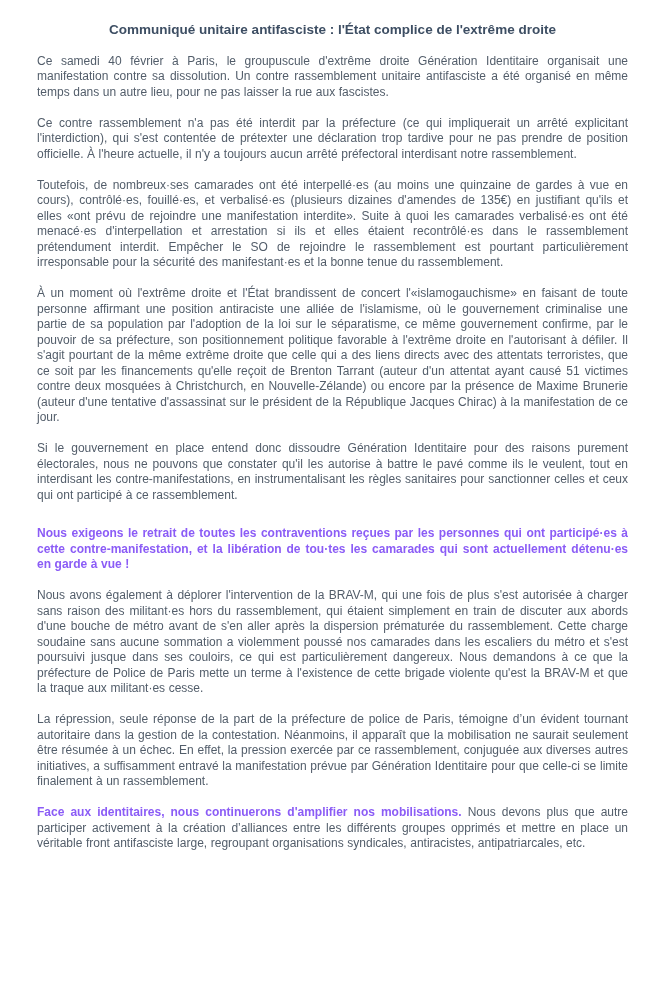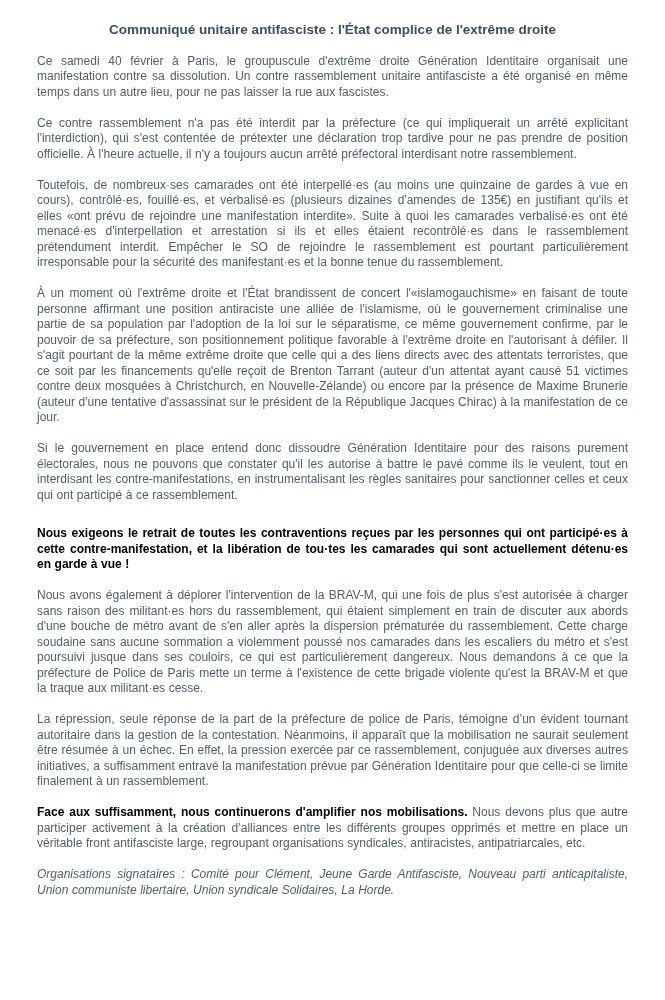--- a/index.html
+++ b/index.html
@@ -28,21 +28,21 @@
     margin: 0 0 0 0;
   }
   .para {
     margin: 15.5px 0 0 0;
     text-align: justify;
     hyphens: none;
     word-spacing: 0.02em;
   }
   .bold {
     font-weight: 700;
-    color: #000000;
+    color: #8b5cf6;
     margin-top: 23px;
   }
   .italic {
     font-style: italic;
   }
 </style>
 </head>
 <body>
 
 <div class="page">
@@ -58,17 +58,16 @@
   <p class="para">À un moment où l'extrême droite et l'État brandissent de concert l'«islamogauchisme» en faisant de toute personne affirmant une position antiraciste une alliée de l'islamisme, où le gouvernement criminalise une partie de sa population par l'adoption de la loi sur le séparatisme, ce même gouvernement confirme, par le pouvoir de sa préfecture, son positionnement politique favorable à l'extrême droite en l'autorisant à défiler. Il s'agit pourtant de la même extrême droite que celle qui a des liens directs avec des attentats terroristes, que ce soit par les financements qu'elle reçoit de Brenton Tarrant (auteur d'un attentat ayant causé 51 victimes contre deux mosquées à Christchurch, en Nouvelle-Zélande) ou encore par la présence de Maxime Brunerie (auteur d'une tentative d'assassinat sur le président de la République Jacques Chirac) à la manifestation de ce jour.</p>
 
   <p class="para">Si le gouvernement en place entend donc dissoudre Génération Identitaire pour des raisons purement électorales, nous ne pouvons que constater qu'il les autorise à battre le pavé comme ils le veulent, tout en interdisant les contre-manifestations, en instrumentalisant les règles sanitaires pour sanctionner celles et ceux qui ont participé à ce rassemblement.</p>
 
   <p class="para bold">Nous exigeons le retrait de toutes les contraventions reçues par les personnes qui ont participé·es à cette contre-manifestation, et la libération de tou·tes les camarades qui sont actuellement détenu·es en garde à vue !</p>
 
   <p class="para">Nous avons également à déplorer l'intervention de la BRAV-M, qui une fois de plus s'est autorisée à charger sans raison des militant·es hors du rassemblement, qui étaient simplement en train de discuter aux abords d'une bouche de métro avant de s'en aller après la dispersion prématurée du rassemblement. Cette charge soudaine sans aucune sommation a violemment poussé nos camarades dans les escaliers du métro et s'est poursuivi jusque dans ses couloirs, ce qui est particulièrement dangereux. Nous demandons à ce que la préfecture de Police de Paris mette un terme à l'existence de cette brigade violente qu'est la BRAV-M et que la traque aux militant·es cesse.</p>
 
   <p class="para">La répression, seule réponse de la part de la préfecture de police de Paris, témoigne d’un évident tournant autoritaire dans la gestion de la contestation. Néanmoins, il apparaît que la mobilisation ne saurait seulement être résumée à un échec. En effet, la pression exercée par ce rassemblement, conjuguée aux diverses autres initiatives, a suffisamment entravé la manifestation prévue par Génération Identitaire pour que celle-ci se limite finalement à un rassemblement.</p>
 
-  <p class="para"><span class="bold">Face aux suffisamment, nous continuerons d'amplifier nos mobilisations.</span><span> Nous devons plus que autre participer activement à la création d’alliances entre les différents groupes opprimés et mettre en place un véritable front antifasciste large, regroupant organisations syndicales, antiracistes, antipatriarcales, etc.</span></p>
+  <p class="para"><span class="bold">Face aux identitaires, nous continuerons d'amplifier nos mobilisations.</span><span> Nous devons plus que autre participer activement à la création d’alliances entre les différents groupes opprimés et mettre en place un véritable front antifasciste large, regroupant organisations syndicales, antiracistes, antipatriarcales, etc.</span></p>
 
-  <p class="para italic">Organisations signataires : Comité pour Clément, Jeune Garde Antifasciste, Nouveau parti anticapitaliste, Union communiste libertaire, Union syndicale Solidaires, La Horde.</p>
 
 </div>
 
 </body></html>

